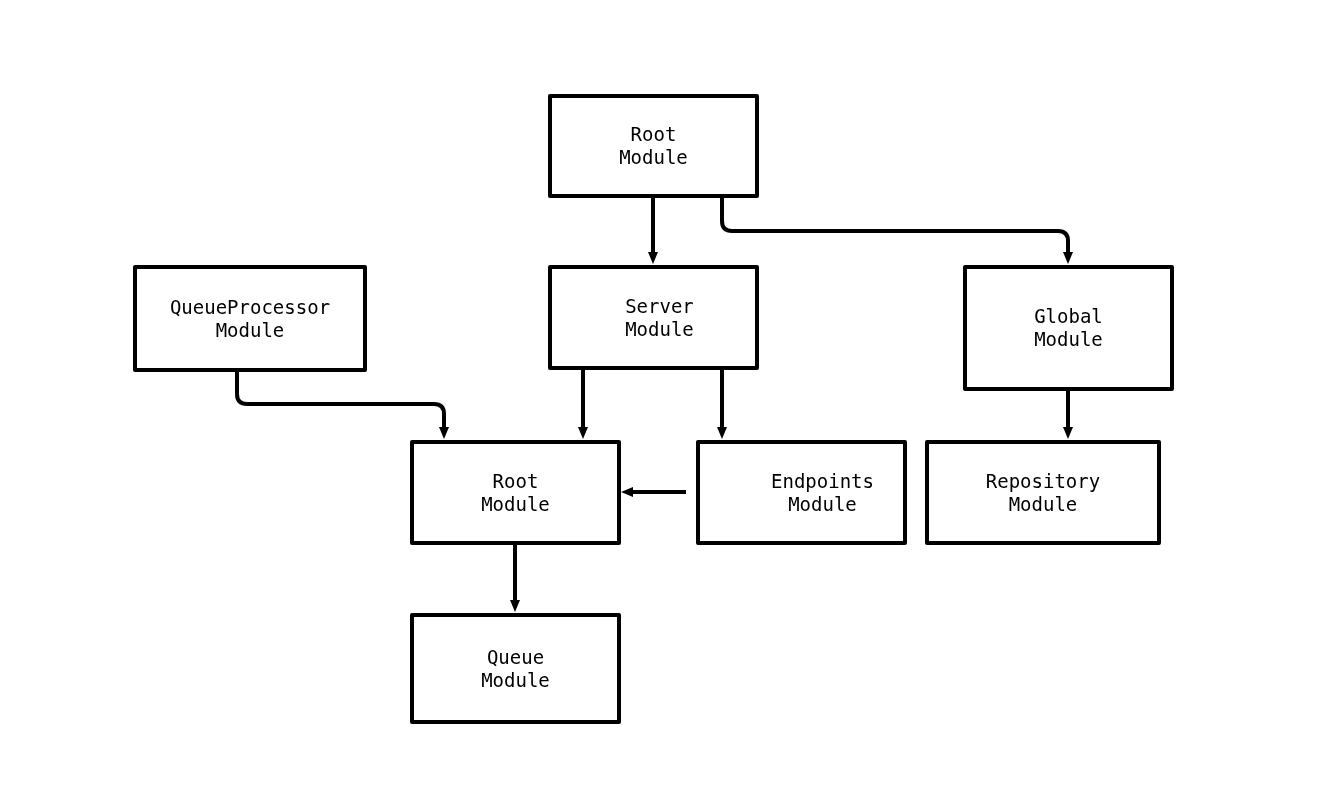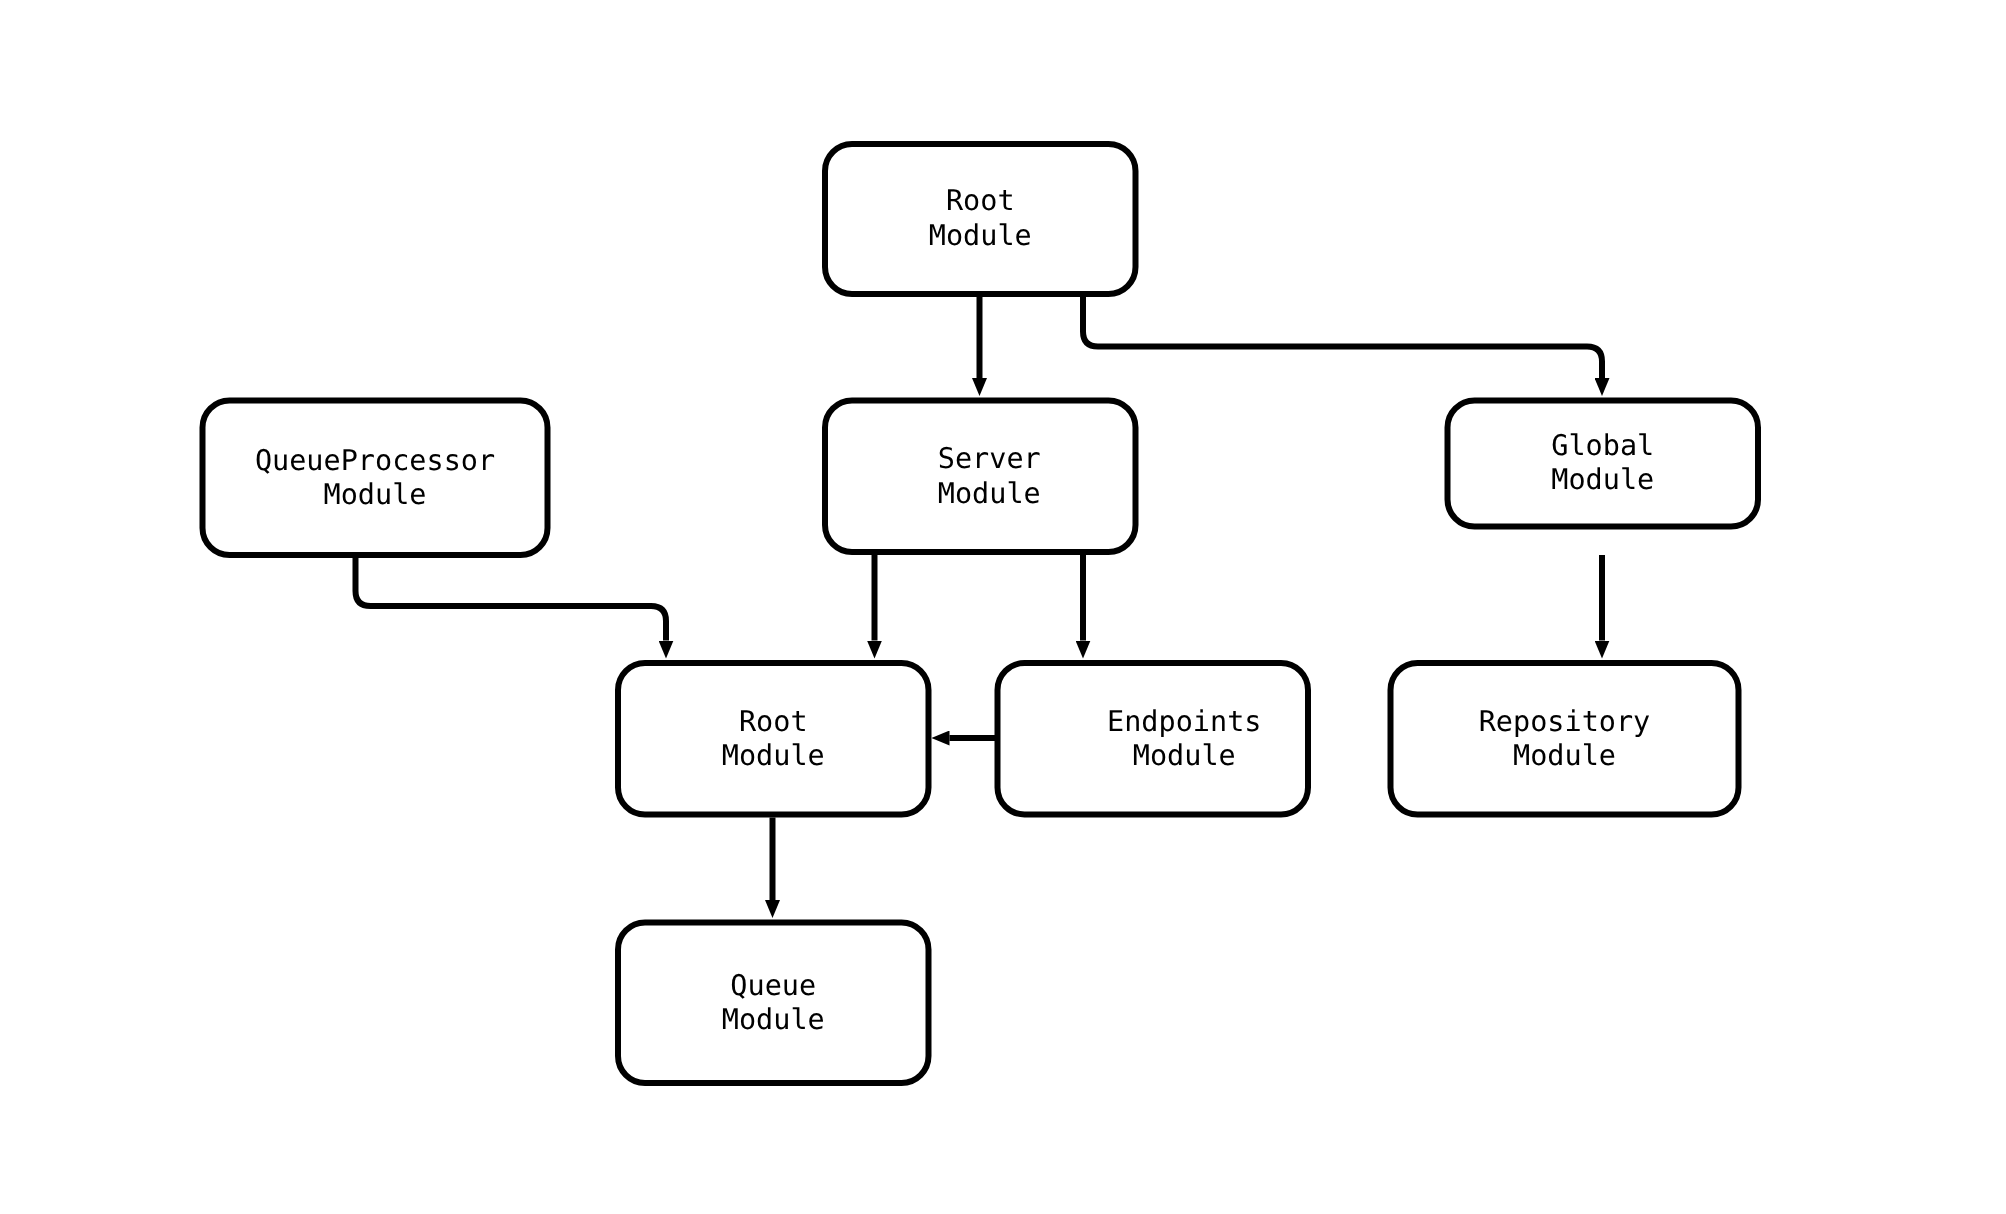--- a/index.html
+++ b/index.html
@@ -19,21 +19,21 @@
     left: 0;
     top: 0;
     width: 1337px;
     height: 809px;
   }
   .node {
     position: absolute;
     box-sizing: border-box;
     background: #ffffff;
     border: 4px solid #000000;
-    border-radius: 20px;
+    border-radius: 2px;
     display: flex;
     align-items: center;
     justify-content: center;
     z-index: 2;
   }
   .node-label {
     font-family: "DejaVu Sans Mono", "Liberation Mono", monospace;
     font-size: 19px;
     line-height: 23px;
     color: #000000;
@@ -83,31 +83,31 @@
   <div class="node" style="left:133px; top:265px; width:234px; height:107px;">
     <span class="node-label">QueueProcessor
 Module</span>
   </div>
 
   <div class="node" style="left:548px; top:265px; width:211px; height:105px;padding-left:12px;">
     <span class="node-label">Server
 Module</span>
   </div>
 
-  <div class="node" style="left:963px; top:265px; width:211px; height:88px;">
+  <div class="node" style="left:963px; top:265px; width:211px; height:126px;">
     <span class="node-label">Global
 Module</span>
   </div>
 
   <div class="node" style="left:410px; top:440px; width:211px; height:105px;">
     <span class="node-label">Root
 Module</span>
   </div>
 
-  <div class="node" style="left:663px; top:440px; width:211px; height:105px;padding-left:42px;">
+  <div class="node" style="left:696px; top:440px; width:211px; height:105px;padding-left:42px;">
     <span class="node-label">Endpoints
 Module</span>
   </div>
 
   <div class="node" style="left:925px; top:440px; width:236px; height:105px;">
     <span class="node-label">Repository
 Module</span>
   </div>
 
   <div class="node" style="left:410px; top:613px; width:211px; height:111px;">

